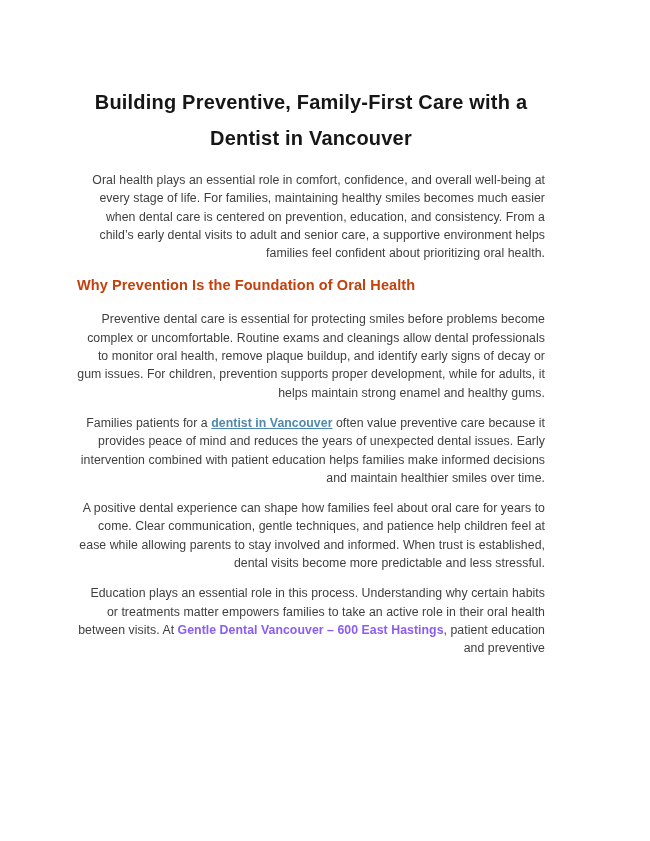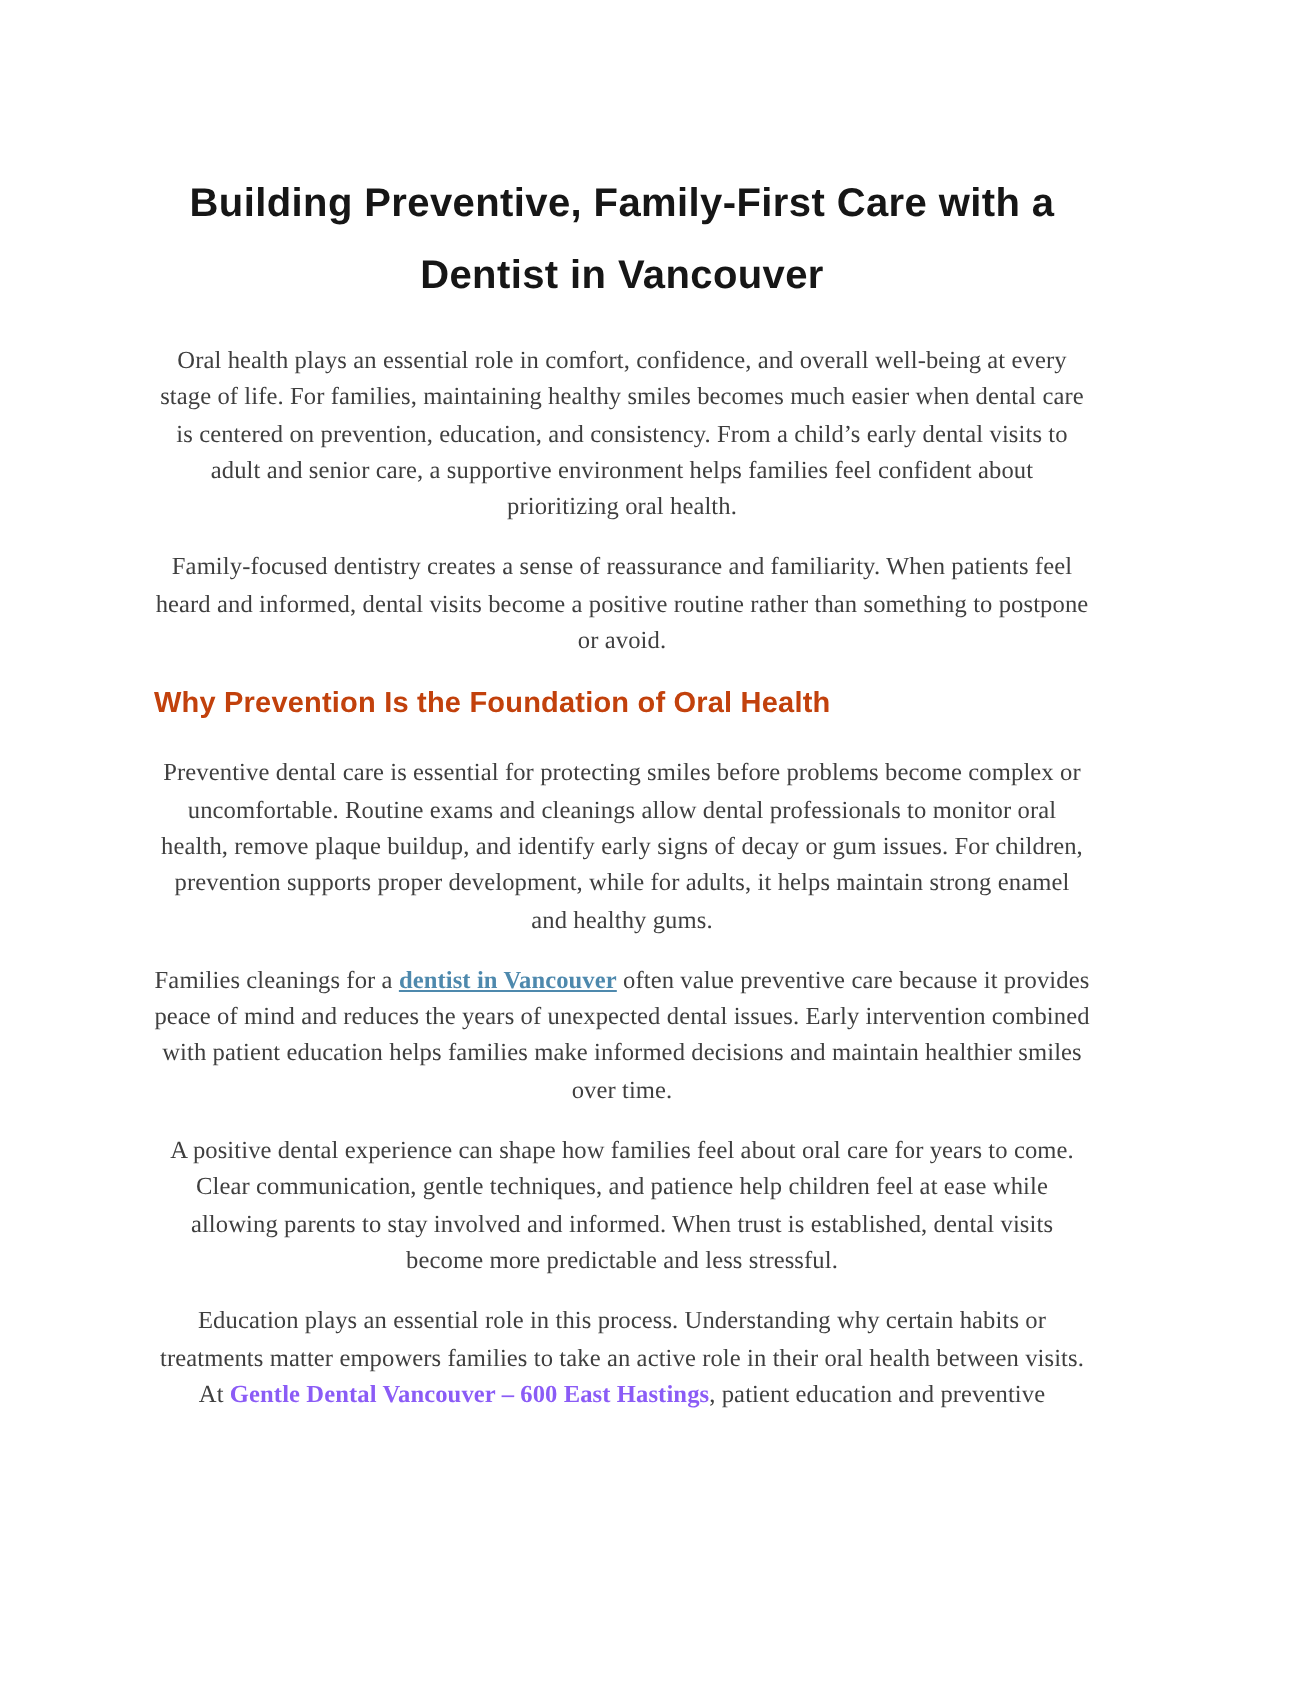--- a/index.html
+++ b/index.html
@@ -32,22 +32,21 @@
   }
   h1.doc-title .title-line {
     display: block;
   }
   p.body {
     margin: 12px 0 0 0;
     font-size: 12.3px;
     line-height: 18.3px;
     color: #3f3f3f;
     letter-spacing: 0.05px;
-    text-align: center;
-    font-family: Liberation Serif, serif;
+    text-align: right;
   }
   h2.section {
     margin: 14px 0 15px 0;
     font-size: 14.5px;
     line-height: 19px;
     font-weight: 700;
     color: #c2410c;
     letter-spacing: 0.1px;
   }
   a.doc-link {
@@ -66,26 +65,25 @@
 
 <div class="page">
 
   <h1 class="doc-title">
       <span class="title-line">Building Preventive, Family-First Care with a</span>
       <span class="title-line">Dentist in Vancouver</span>
     </h1>
 
   <p class="body">Oral health plays an essential role in comfort, confidence, and overall well-being at every stage of life. For families, maintaining healthy smiles becomes much easier when dental care is centered on prevention, education, and consistency. From a child’s early dental visits to adult and senior care, a supportive environment helps families feel confident about prioritizing oral health.</p>
 
-  <p class="body">Family-focused dentistry creates a sense of reassurance and familiarity. When patients feel heard and informed, dental visits become a positive routine rather than something to postpone or avoid.</p>
 
   <h2 class="section">Why Prevention Is the Foundation of Oral Health</h2>
 
   <p class="body">Preventive dental care is essential for protecting smiles before problems become complex or uncomfortable. Routine exams and cleanings allow dental professionals to monitor oral health, remove plaque buildup, and identify early signs of decay or gum issues. For children, prevention supports proper development, while for adults, it helps maintain strong enamel and healthy gums.</p>
 
-  <p class="body"><span>Families cleanings for a </span><a href="#" class="doc-link">dentist in Vancouver</a><span> often value preventive care because it provides peace of mind and reduces the years of unexpected dental issues. Early intervention combined with patient education helps families make informed decisions and maintain healthier smiles over time.</span></p>
+  <p class="body"><span>Families patients for a </span><a href="#" class="doc-link">dentist in Vancouver</a><span> often value preventive care because it provides peace of mind and reduces the years of unexpected dental issues. Early intervention combined with patient education helps families make informed decisions and maintain healthier smiles over time.</span></p>
 
 
   <p class="body">A positive dental experience can shape how families feel about oral care for years to come. Clear communication, gentle techniques, and patience help children feel at ease while allowing parents to stay involved and informed. When trust is established, dental visits become more predictable and less stressful.</p>
 
   <p class="body"><span>Education plays an essential role in this process. Understanding why certain habits or treatments matter empowers families to take an active role in their oral health between visits. At </span><strong class="clinic">Gentle Dental Vancouver – 600 East Hastings</strong><span>, patient education and preventive</span></p>
 
 </div>
 
 </body></html>

